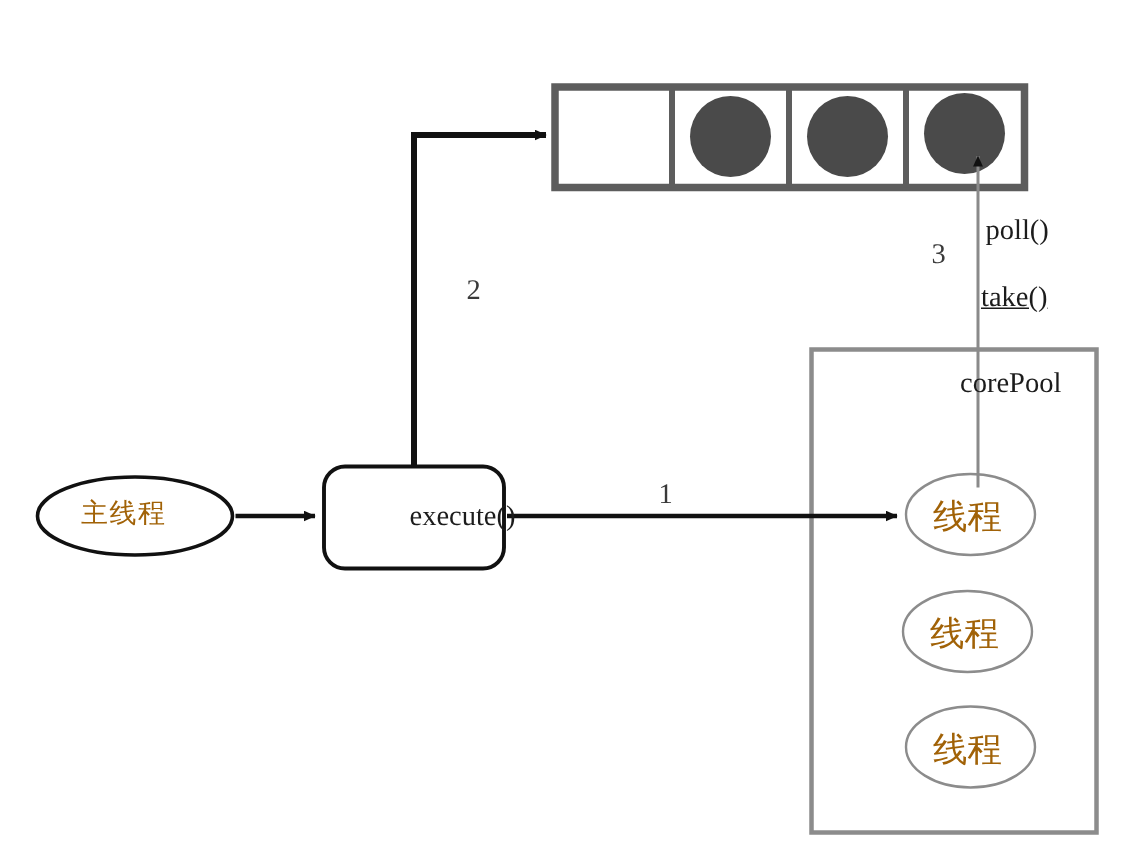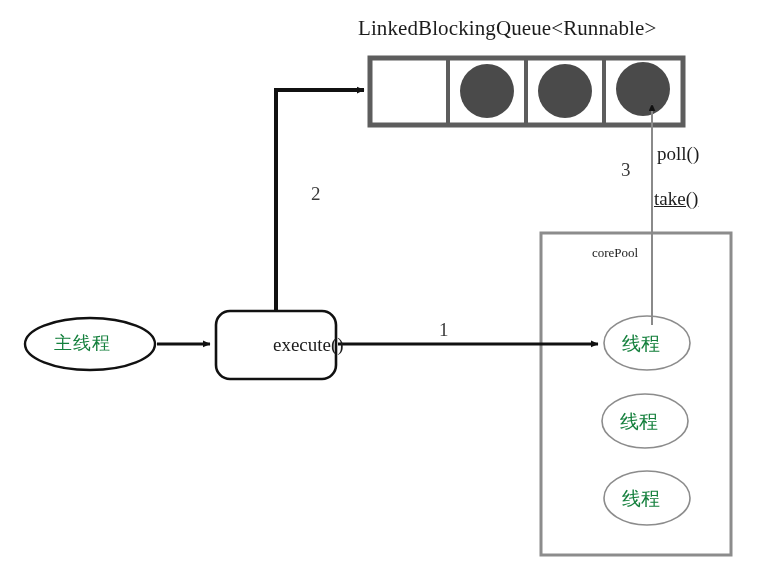--- a/index.html
+++ b/index.html
@@ -32,35 +32,36 @@
   .txt {
     position: absolute;
     white-space: nowrap;
     color: #1c1c1c;
     font-family: "Liberation Serif", "DejaVu Serif", serif;
     line-height: 1;
     user-select: none;
   }
   .txt-cjk {
     font-family: "DejaVu Sans", "Liberation Sans", sans-serif;
-    color: #15803d;
+    color: #a16207;
   }
   .title-text {
     font-size: 21px;
     letter-spacing: 0.1px;
   }
   .corepool-text {
-    font-size: 13px;
+    font-size: 19px;
+    margin-left: 48px;
   }
   .execute-text {
     font-size: 19px;
     margin-left: 40px;
   }
   .thread-text {
-    font-size: 19px;
+    font-size: 23px;
   }
   .mainthread-text {
     font-size: 18px;
     letter-spacing: 1px;
   }
   .step-text {
     font-size: 19px;
     color: #3a3a3a;
   }
   .method-text {
@@ -110,21 +111,20 @@
 
     <line x1="157" y1="344" x2="210" y2="344" stroke="#111111" stroke-width="3" marker-end="url(#arrow-black)"></line>
 
     <path d="M276,311 L276,90 L364,90" fill="none" stroke="#111111" stroke-width="4" marker-end="url(#arrow-black)"></path>
 
     <line x1="338" y1="344" x2="598" y2="344" stroke="#111111" stroke-width="3" marker-end="url(#arrow-black)"></line>
 
     <line x1="652" y1="325" x2="652" y2="104" stroke="#8a8a8a" stroke-width="2" marker-end="url(#arrow-black-sm)"></line>
   </svg>
 
-  <div class="txt title-text" style="left:358px; top:18px;">LinkedBlockingQueue&lt;Runnable&gt;</div>
 
   <div class="txt corepool-text" style="left:592px; top:246px;">corePool</div>
 
   <div class="txt execute-text" style="left:233px; top:335px;">execute()</div>
 
   <div class="txt txt-cjk mainthread-text" style="left:54px; top:334px;">主线程</div>
 
   <div class="txt txt-cjk thread-text" style="left:622px; top:334px;">线程</div>
   <div class="txt txt-cjk thread-text" style="left:620px; top:412px;">线程</div>
   <div class="txt txt-cjk thread-text" style="left:622px; top:489px;">线程</div>

